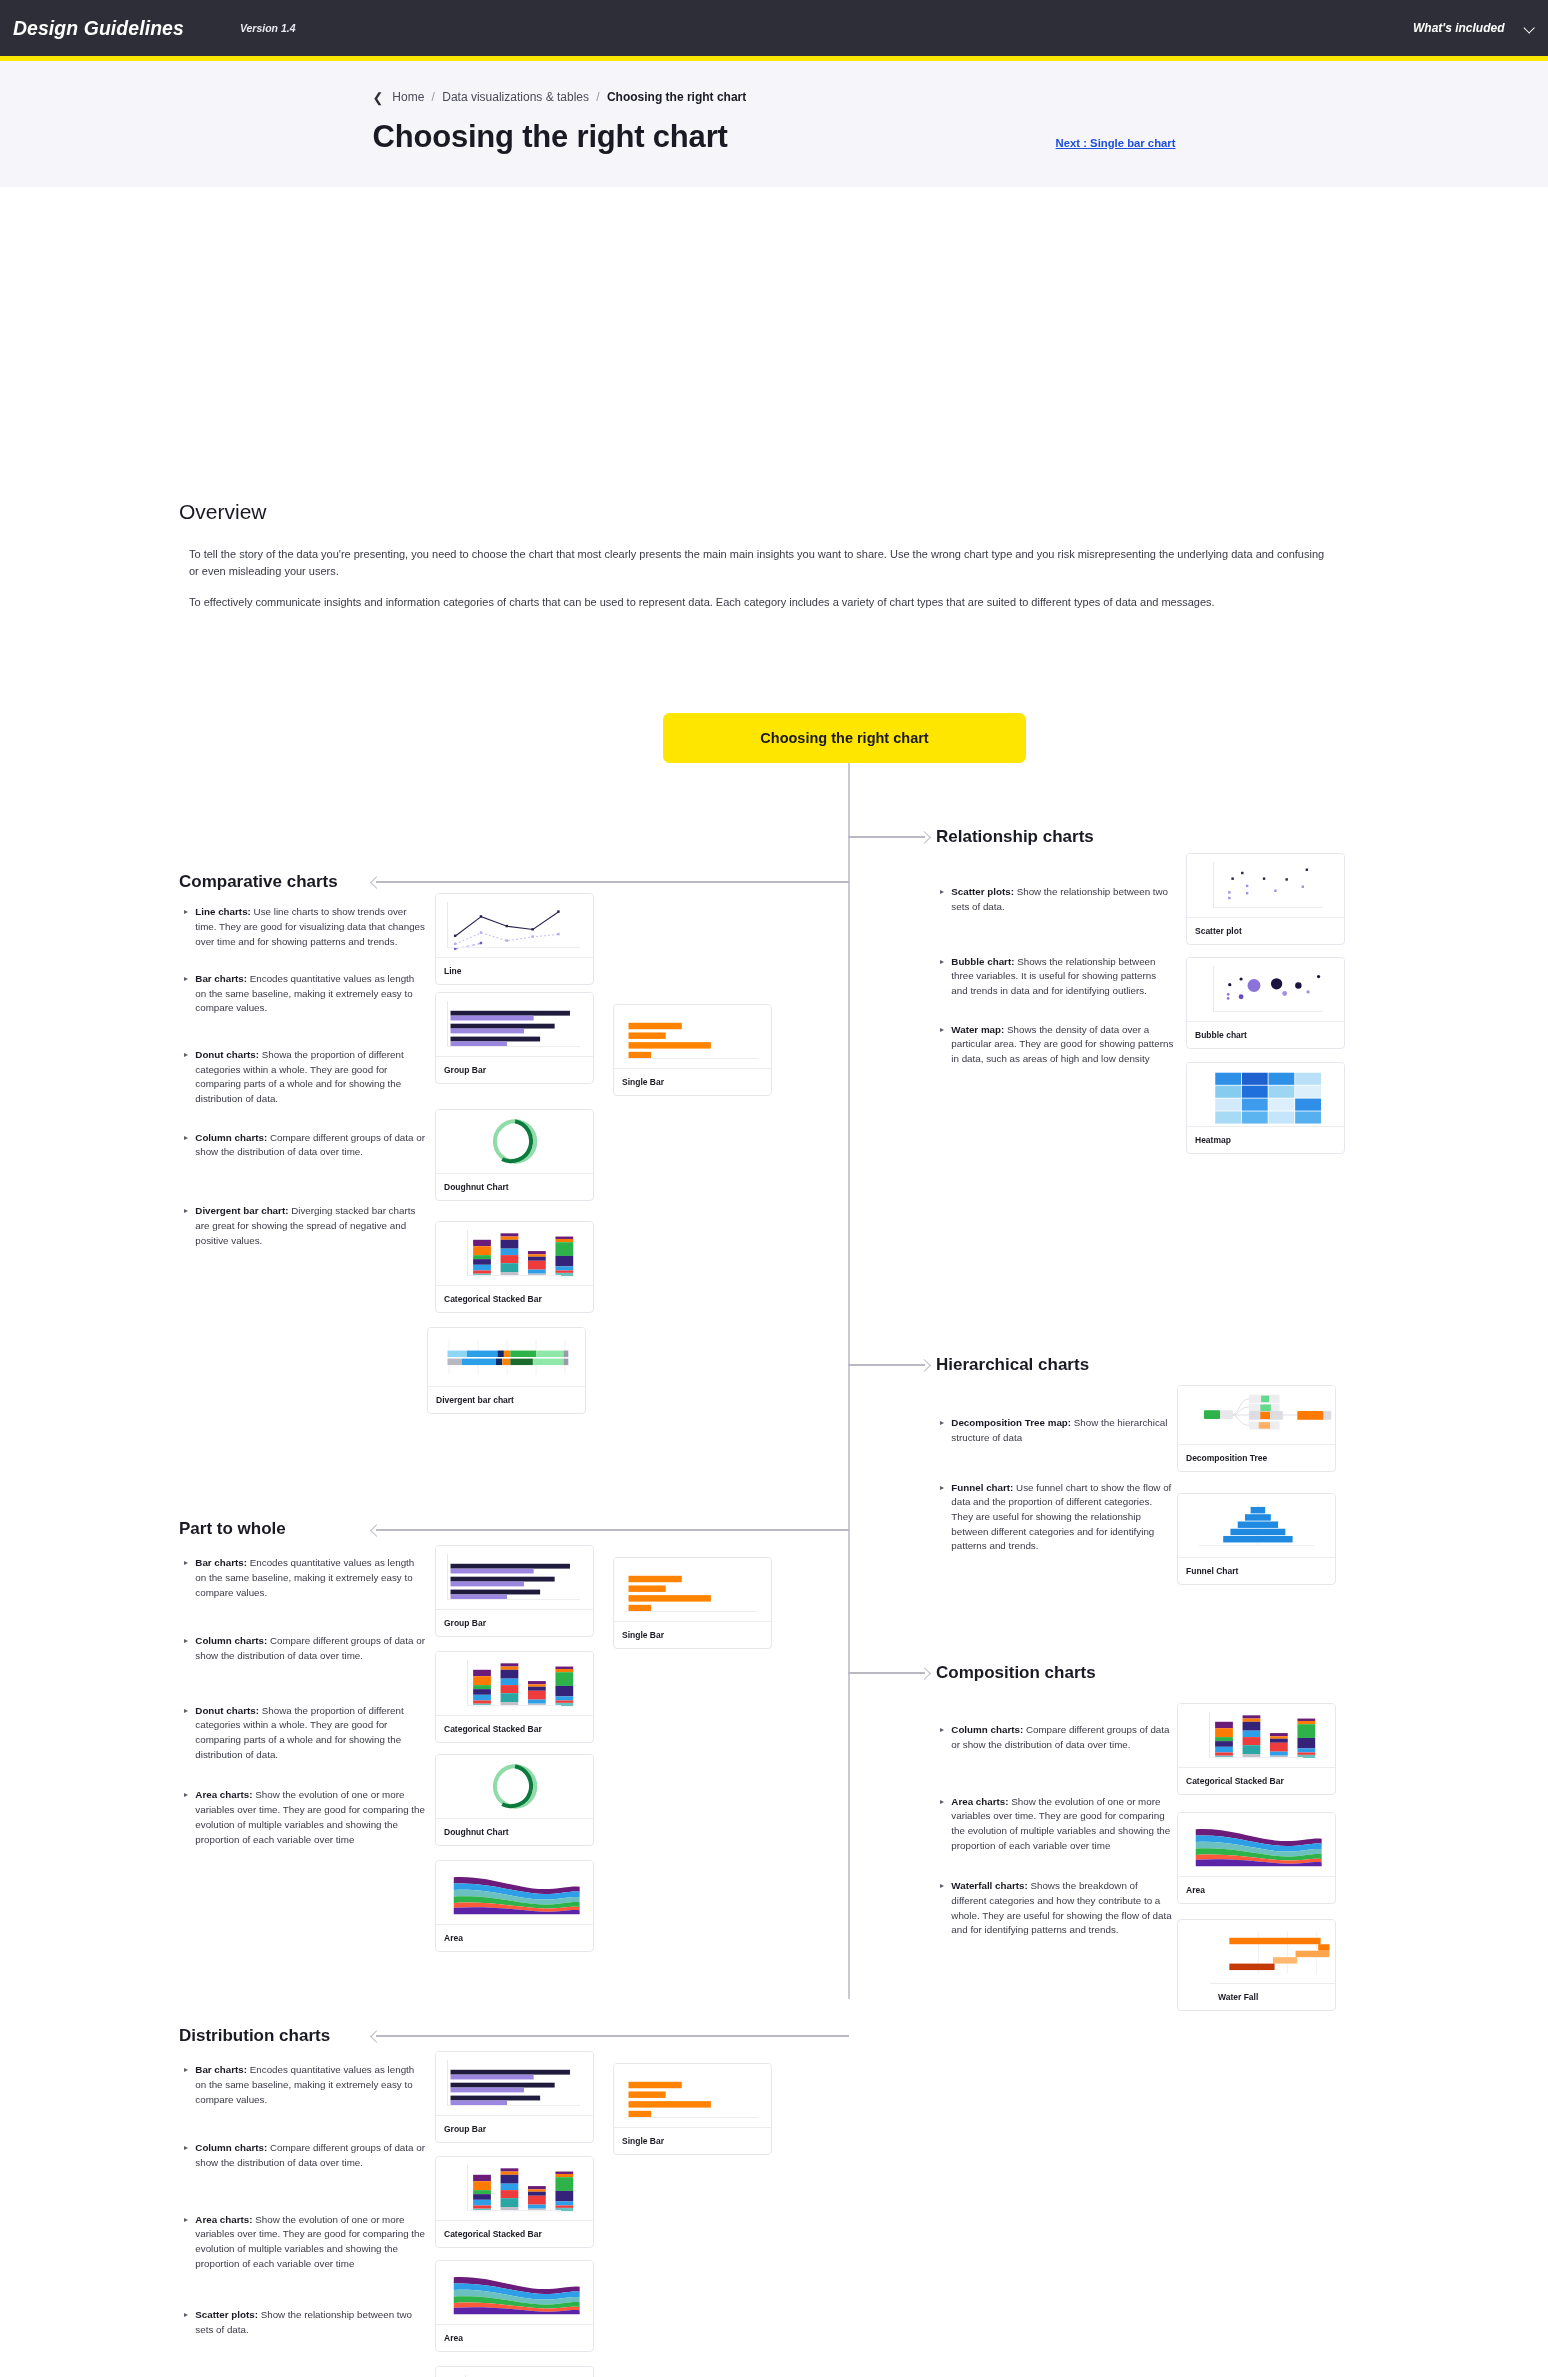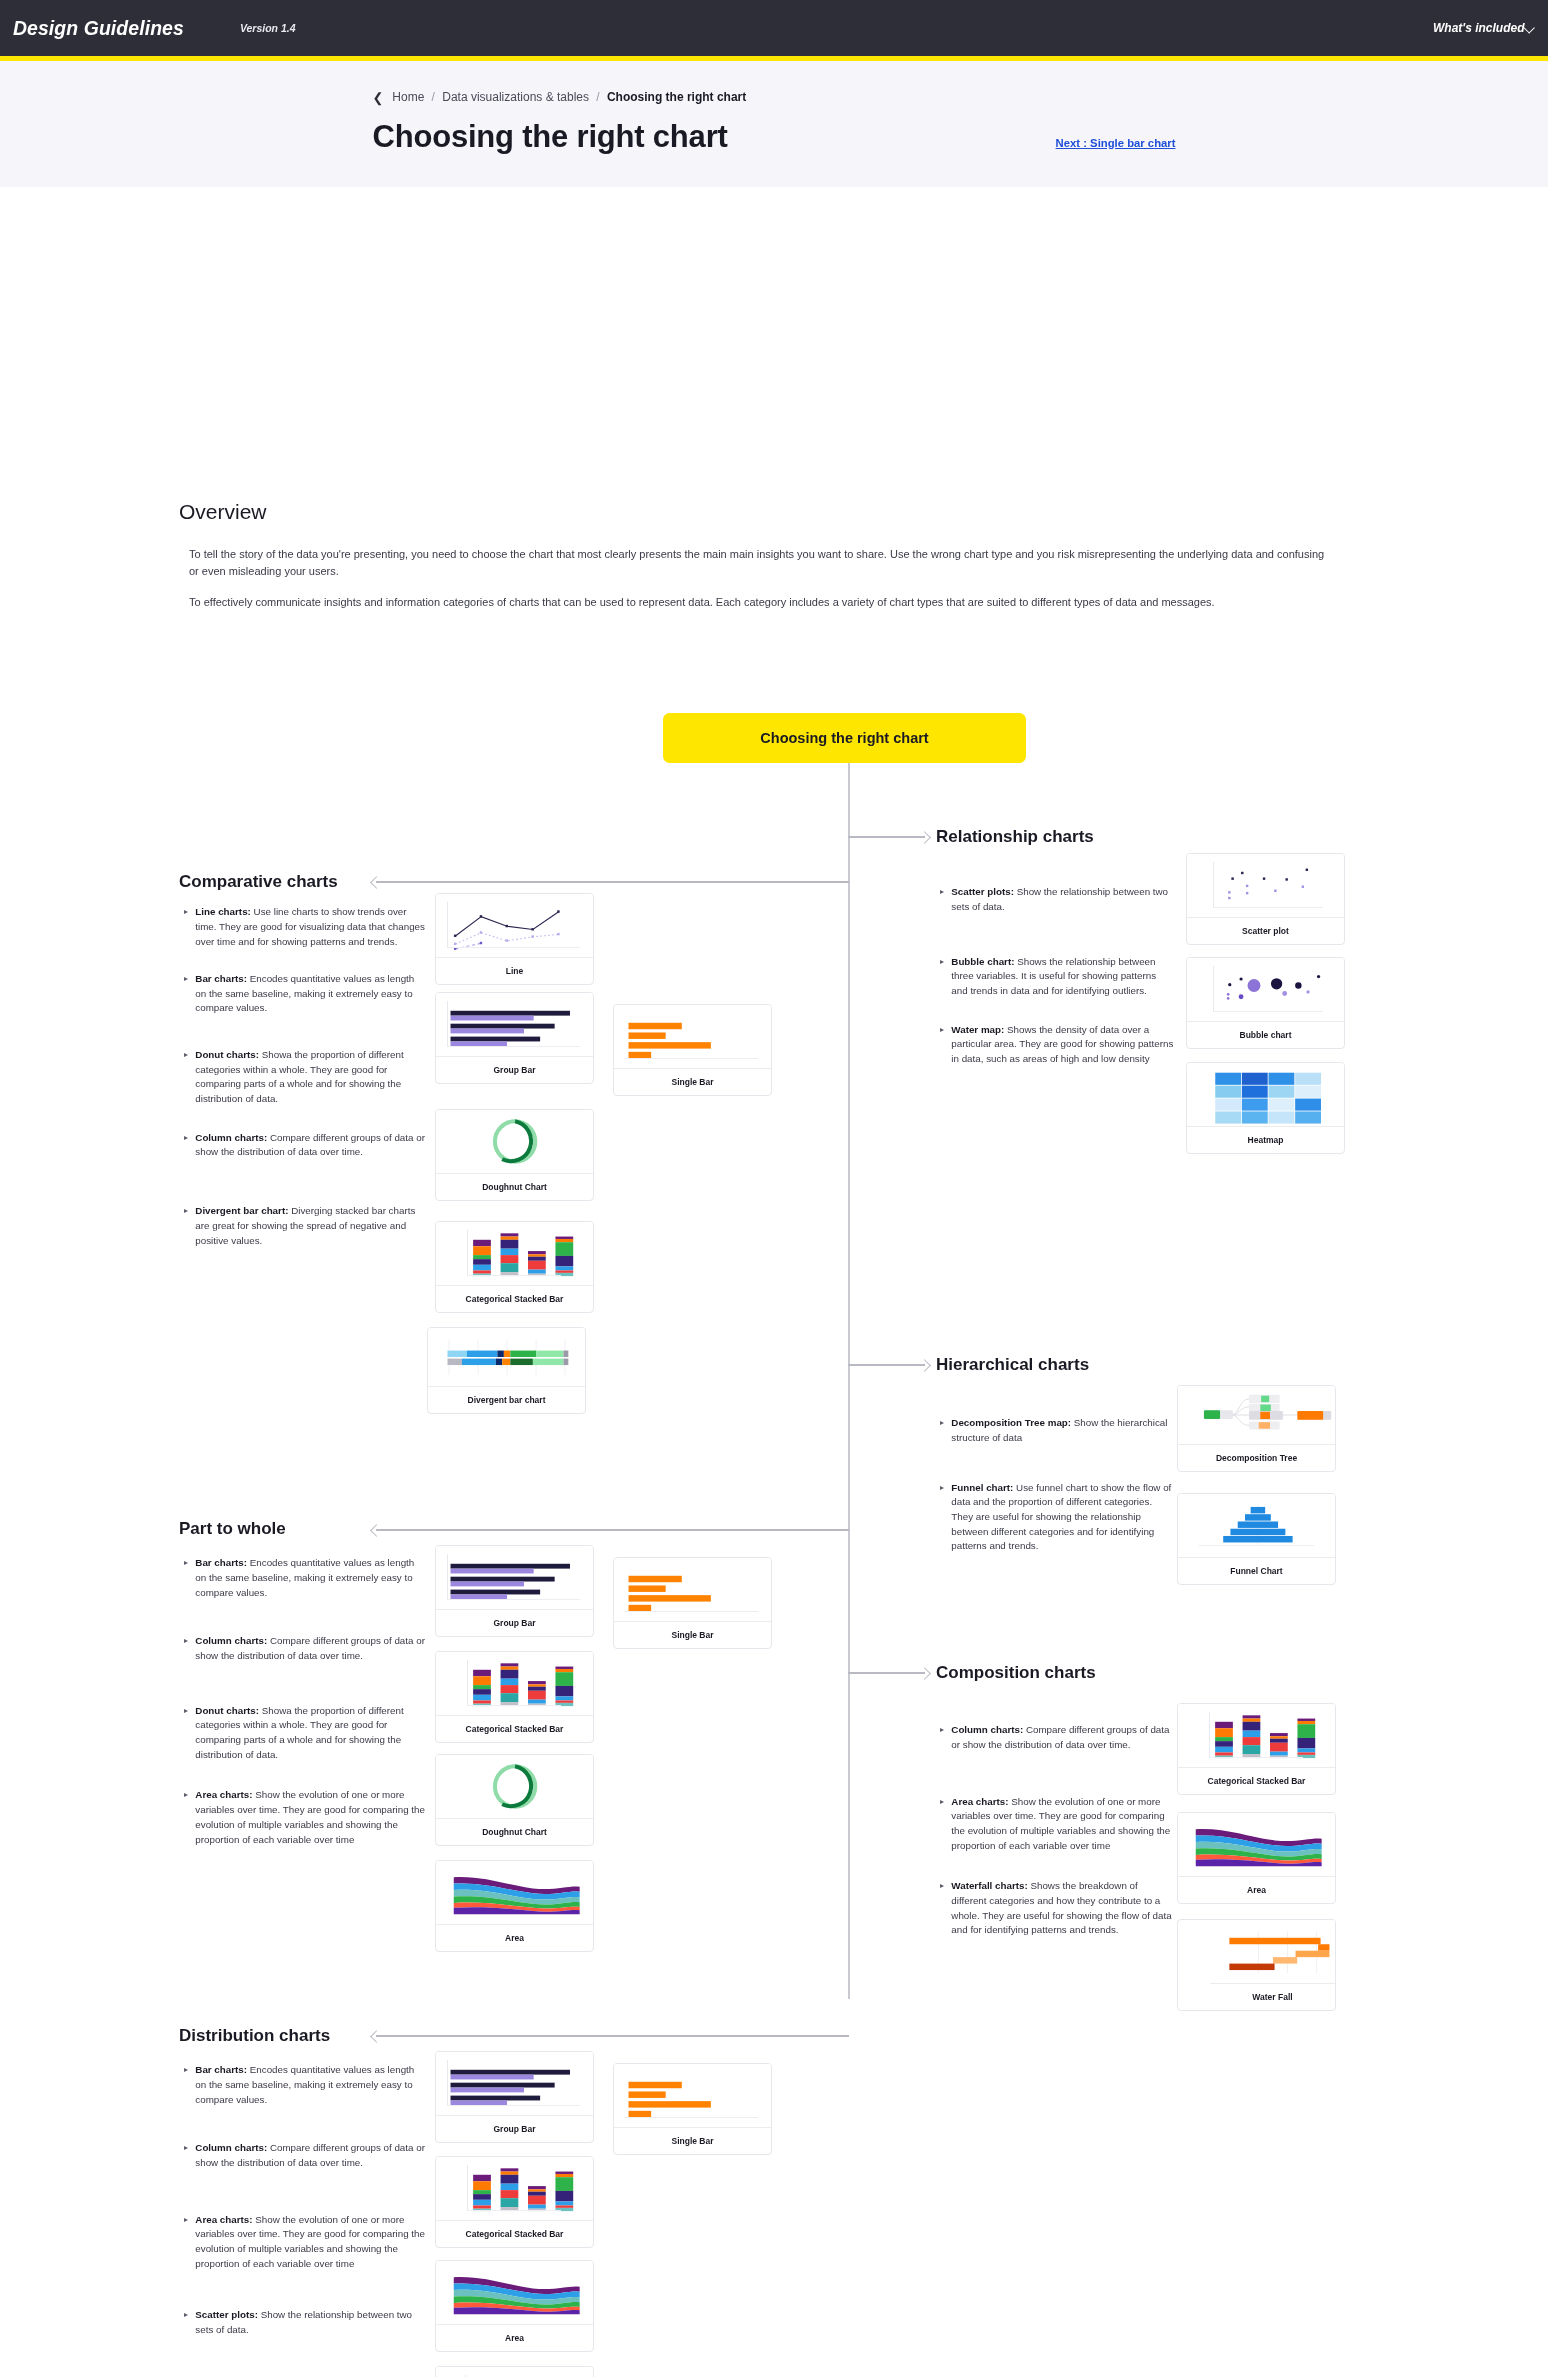--- a/index.html
+++ b/index.html
@@ -12,21 +12,21 @@
   }
   .page { position: relative; width: 1548px; min-height: 2377px; overflow: hidden; }
 
   
   .topbar {
     height: 56px; background: #2e2e38; display: flex; align-items: center;
     padding: 0 13px; position: relative; font-style: italic;
   }
   .brand { color: #ffffff; font-size: 19.4px; font-weight: 700; letter-spacing: 0.1px; }
   .version { color: #e9e9ef; font-size: 10.5px; font-weight: 700; margin-left: 56px; }
-  .topbar-right { margin-left: auto; display: flex; align-items: center; gap: 0; text-align: right; }
+  .topbar-right { margin-left: auto; display: flex; align-items: center; gap: 20px; text-align: right; }
   .whats-included { color: #ffffff; font-size: 12px; font-weight: 700; }
   .chev { display: inline-block; width: 10.5px; height: 10.5px; position: relative; }
   .chev::before {
     content: ""; position: absolute; left: 0.8px; top: 1.6px; width: 7.3px; height: 7.3px;
     border-right: 1.6px solid #fff; border-bottom: 1.6px solid #fff; transform: rotate(45deg);
   }
   .yellow-rule { height: 4.8px; background: #ffe600; }
 
   
   .headband { background: #f5f5fa; padding: 29px 0 32px 0; }
@@ -75,21 +75,21 @@
 
   
   .blist { position: absolute; width: 242px; }
   .bitem { display: flex; gap: 7.3px; margin-bottom: 0; font-size: 9.8px; line-height: 1.5; color: #3a3a48; }
   .bmark { color: #5a5a68; font-size: 8px; line-height: 1.75; flex: 0 0 auto; }
   .bterm { font-weight: 700; color: #1a1a24; }
 
   
   .card {
     position: absolute; width: 159px; background: #ffffff;
-    border: 0.8px solid #e6e6ec; border-radius: 4px; overflow: hidden; text-align: center;
+    border: 0.8px solid #e6e6ec; border-radius: 4px; overflow: hidden;
   }
   .card-canvas { height: 63px; position: relative; background: #fff; }
   .card-label {
     border-top: 0.8px solid #ececed; padding: 7.3px 8px 8px 8px;
     font-size: 8.5px; font-weight: 700; color: #1a1a24;
   }
 
   
   .axis-v { position: absolute; left: 11.3px; top: 8px; bottom: 9.7px; width: 0.8px; background: #e8e8ee; }
   .axis-h { position: absolute; left: 11.3px; right: 13px; bottom: 9.7px; height: 0.8px; background: #eeeef2; }

